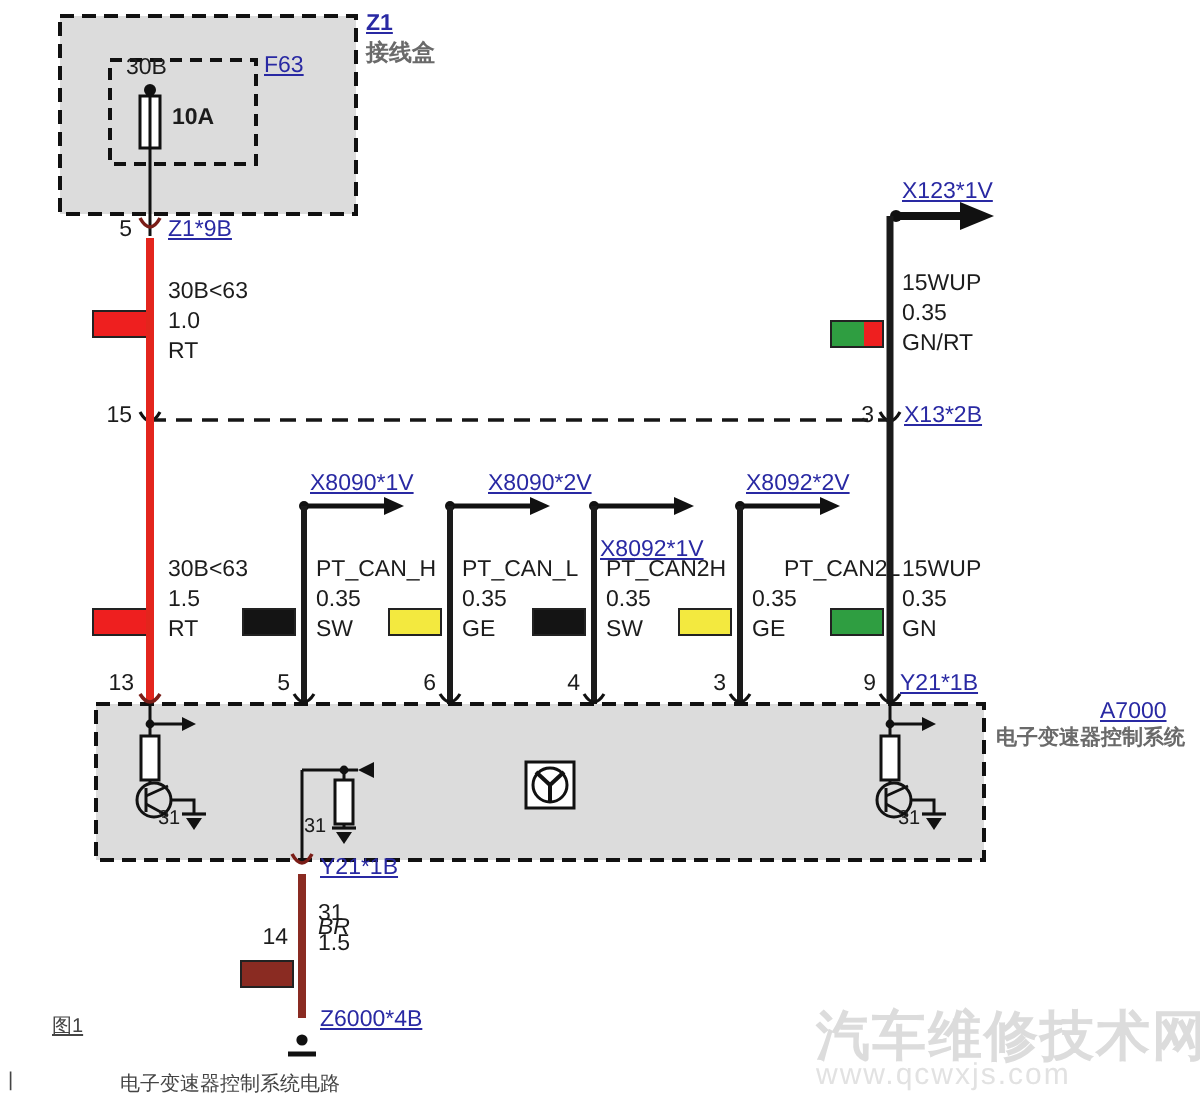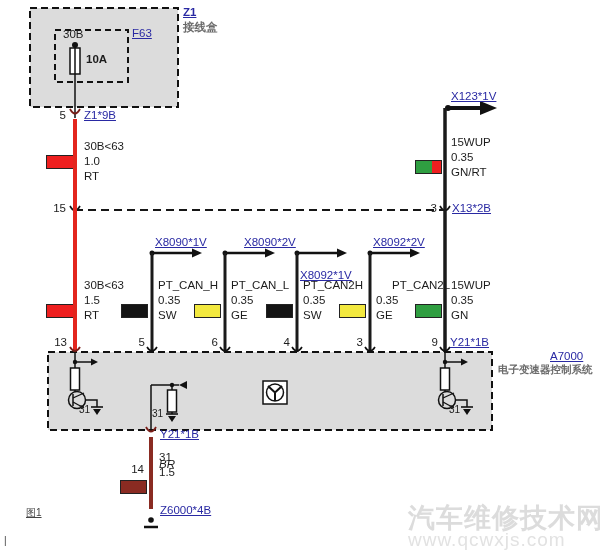--- a/index.html
+++ b/index.html
@@ -17,21 +17,21 @@
   .lbl-sm{font-size:10px;}
   .pin{text-align:right;}
   .caption{position:absolute;font-size:10px;color:#444;white-space:nowrap;z-index:3;}
 </style>
 </head>
 <body>
 
 <div class="stage">
 
   <div class="wm" style="left:408px;top:500px;font-size:27px;letter-spacing:1px;">汽车维修技术网</div>
-  <div class="wm2" style="left:408px;top:529px;font-size:19px;letter-spacing:1px;text-align:center;">www.qcwxjs.com</div>
+  <div class="wm2" style="left:408px;top:529px;font-size:15px;letter-spacing:1px;text-align:center;">www.qcwxjs.com</div>
 
   <div class="swatch" style="left: 46px; top: 155px; width: 28px; height: 14px; background-color: rgb(238, 31, 31);"></div>
   <div class="swatch" style="left: 46px; top: 304px; width: 28px; height: 14px; background-color: rgb(238, 31, 31);"></div>
   <div class="swatch" style="left: 121px; top: 304px; width: 27px; height: 14px; background-color: rgb(20, 20, 20);"></div>
   <div class="swatch" style="left: 194px; top: 304px; width: 27px; height: 14px; background-color: rgb(243, 233, 63);"></div>
   <div class="swatch" style="left: 266px; top: 304px; width: 27px; height: 14px; background-color: rgb(20, 20, 20);"></div>
   <div class="swatch" style="left: 339px; top: 304px; width: 27px; height: 14px; background-color: rgb(243, 233, 63);"></div>
   <div class="swatch" style="left: 415px; top: 304px; width: 27px; height: 14px; background-color: rgb(47, 158, 65);"></div>
   <div class="swatch swatch-duo" style="left:415px;top:160px;width:27px;height:14px;">
     <span style="flex: 1 1 0%; background-color: rgb(47, 158, 65);"></span>
@@ -223,14 +223,15 @@
 
   <div class="lbl pin" style="left:120px;top:440px;width:24px;margin-top:23px;">14</div>
   <div class="lbl lbl-blue" style="left:160px;top:428px;">Y21*1B</div>
   <div class="lbl" style="left:159px;top:451px;">31</div>
   <div class="lbl" style="left:159px;top:466px;">1.5</div>
   <div class="lbl" style="left:159px;top:458px;font-style:italic;">BR</div>
   <div class="lbl lbl-blue" style="left:160px;top:504px;">Z6000*4B</div>
 
   <div class="caption" style="left:4px;top:535px;">|</div>
   <div class="caption" style="left:26px;top:506px;text-decoration:underline;">图1</div>
+  <div class="caption" style="left:60px;top:535px;">电子变速器控制系统电路</div>
 
 </div>
 
 </body></html>

